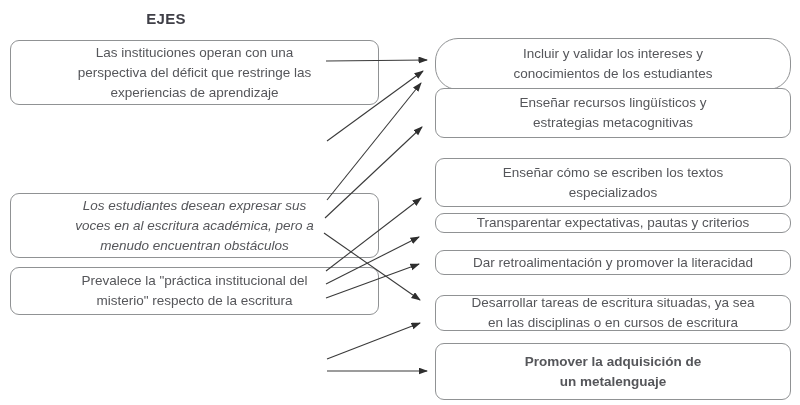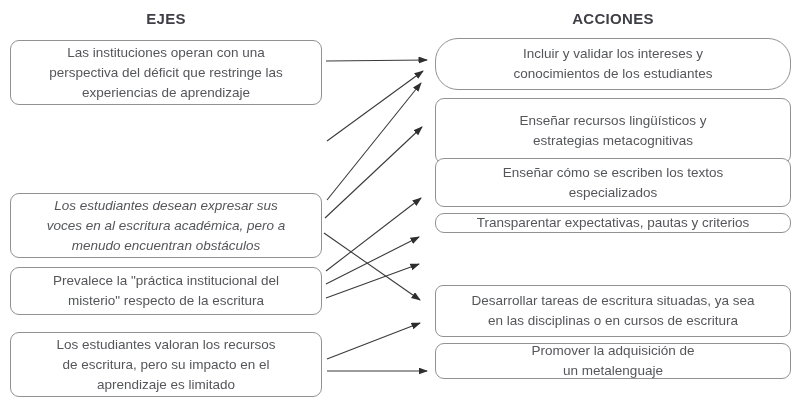--- a/index.html
+++ b/index.html
@@ -30,66 +30,63 @@
     color:#55565a;
     font-size:13.5px;
     line-height:20px;
     text-align:center;
     white-space:pre-line;
     display:flex;
     align-items:center;
     justify-content:center;
     padding:1px 6px;
   }
-  .left-box{left:10px;width:312px;}
+  .left-box{left:10px;width:369px;}
   .right-box{left:435px;width:356px;}
   
   #eje-1{top:40px;height:65px;}
   #eje-2{top:112px;height:65px;}
   #eje-3{top:193px;height:65px;font-style:italic;}
   #eje-4{top:267px;height:48px;}
   #eje-5{top:332px;height:65px;}
   
   #accion-1{top:38px;height:52px;border-radius:23px;}
-  #accion-2{top:98px;height:66px;}
+  #accion-2{top:88px;height:50px;}
   #accion-3{top:158px;height:49px;}
   #accion-4{top:213px;height:20px;}
   #accion-5{top:250px;height:25px;}
-  #accion-6{top:285px;height:52px;border-radius:8px;}
-  #accion-7{top:343px;height:36px;}
+  #accion-6{top:295px;height:36px;}
+  #accion-7{top:343px;height:57px;font-weight:bold;}
   #arrows{position:absolute;left:0;top:0;width:800px;height:405px;pointer-events:none;}
   #arrows line{stroke:#3a3a3a;stroke-width:1.1;}
 </style>
 </head>
 <body>
 
 <div id="canvas">
 
   <div id="hdr-left" class="col-header">EJES</div>
-  <div id="hdr-right" class="col-header">ACCIONES</div>
 
   <div id="eje-1" class="box left-box">Las instituciones operan con una
 perspectiva del déficit que restringe las
 experiencias de aprendizaje</div>
   <div id="eje-3" class="box left-box">Los estudiantes desean expresar sus
 voces en al escritura académica, pero a
 menudo encuentran obstáculos</div>
   <div id="eje-4" class="box left-box">Prevalece la "práctica institucional del
 misterio" respecto de la escritura</div>
-  <div id="eje-5" class="box left-box">Los estudiantes valoran los recursos
-de escritura, pero su impacto en el
-aprendizaje es limitado</div>
 
   <div id="accion-1" class="box right-box">Incluir y validar los intereses y
 conocimientos de los estudiantes</div>
   <div id="accion-2" class="box right-box">Enseñar recursos lingüísticos y
 estrategias metacognitivas</div>
   <div id="accion-3" class="box right-box">Enseñar cómo se escriben los textos
 especializados</div>
   <div id="accion-4" class="box right-box">Transparentar expectativas, pautas y criterios</div>
+  <div id="accion-5" class="box right-box">Dar retroalimentación y promover la literacidad</div>
   <div id="accion-6" class="box right-box">Desarrollar tareas de escritura situadas, ya sea
 en las disciplinas o en cursos de escritura</div>
   <div id="accion-7" class="box right-box">Promover la adquisición de
 un metalenguaje</div>
 
   <svg id="arrows" xmlns="http://www.w3.org/2000/svg">
     <defs>
       <marker id="ah" markerUnits="userSpaceOnUse" markerWidth="10" markerHeight="8" refX="8.5" refY="3.5" orient="auto">
         <path d="M0,0 L9.5,3.5 L0,7 Z" fill="#2e2e2e"></path>
       </marker>

